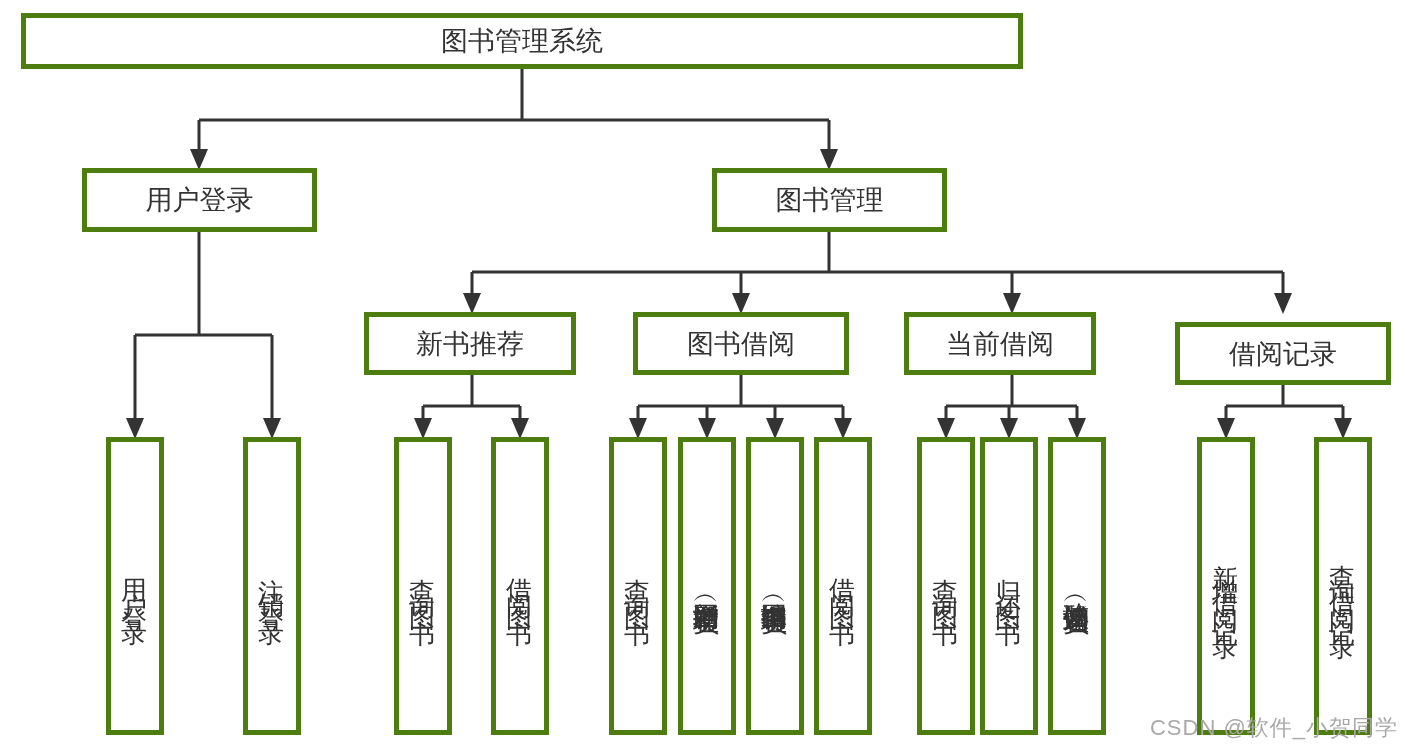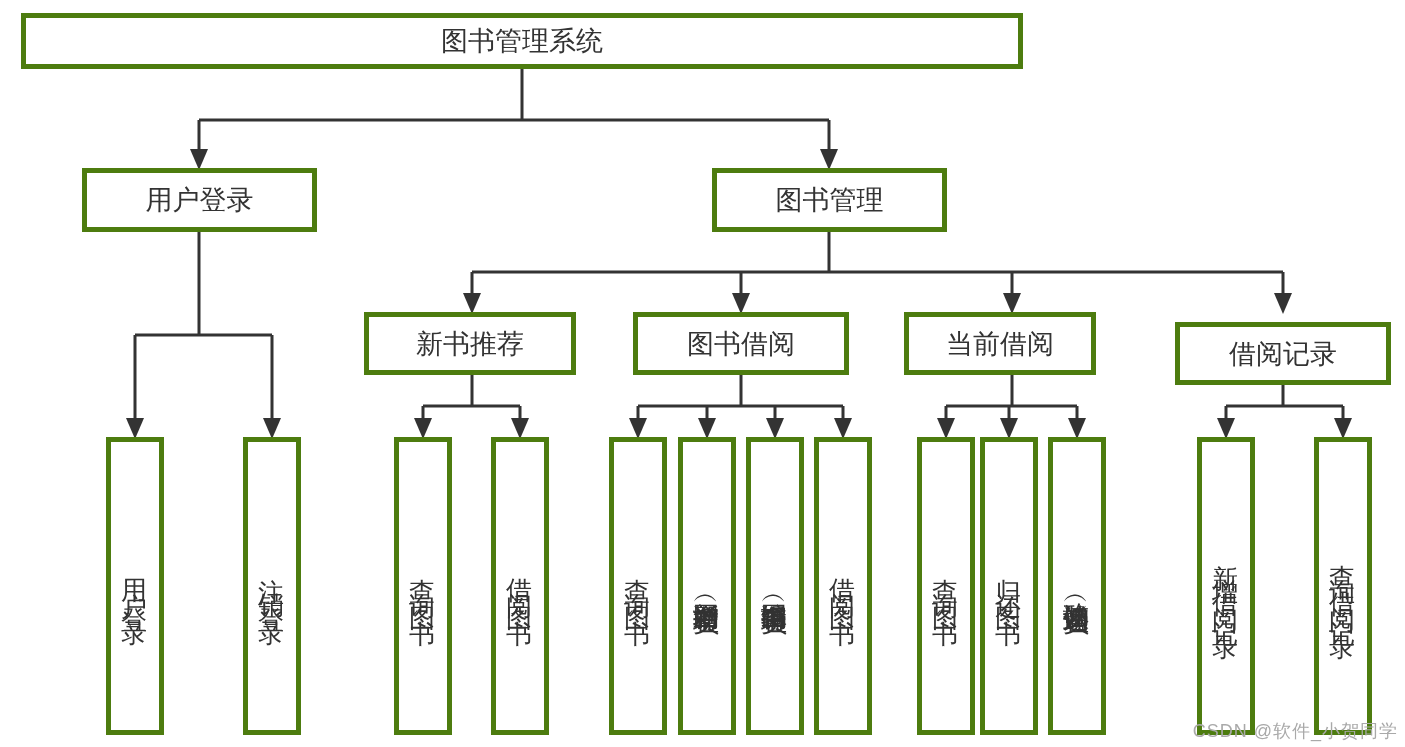--- a/index.html
+++ b/index.html
@@ -34,21 +34,21 @@
   .connectors {
     position: absolute;
     left: 0; top: 0;
     z-index: 1;
     pointer-events: none;
   }
   .watermark {
     position: absolute;
     right: 7px;
     bottom: 4px;
-    font-size: 18px;
+    font-size: 22px;
     color: #a9a9a9;
     white-space: nowrap;
     z-index: 3;
     letter-spacing: 1px;
   }
 </style>
 </head>
 <body>
 
 <div class="stage">

